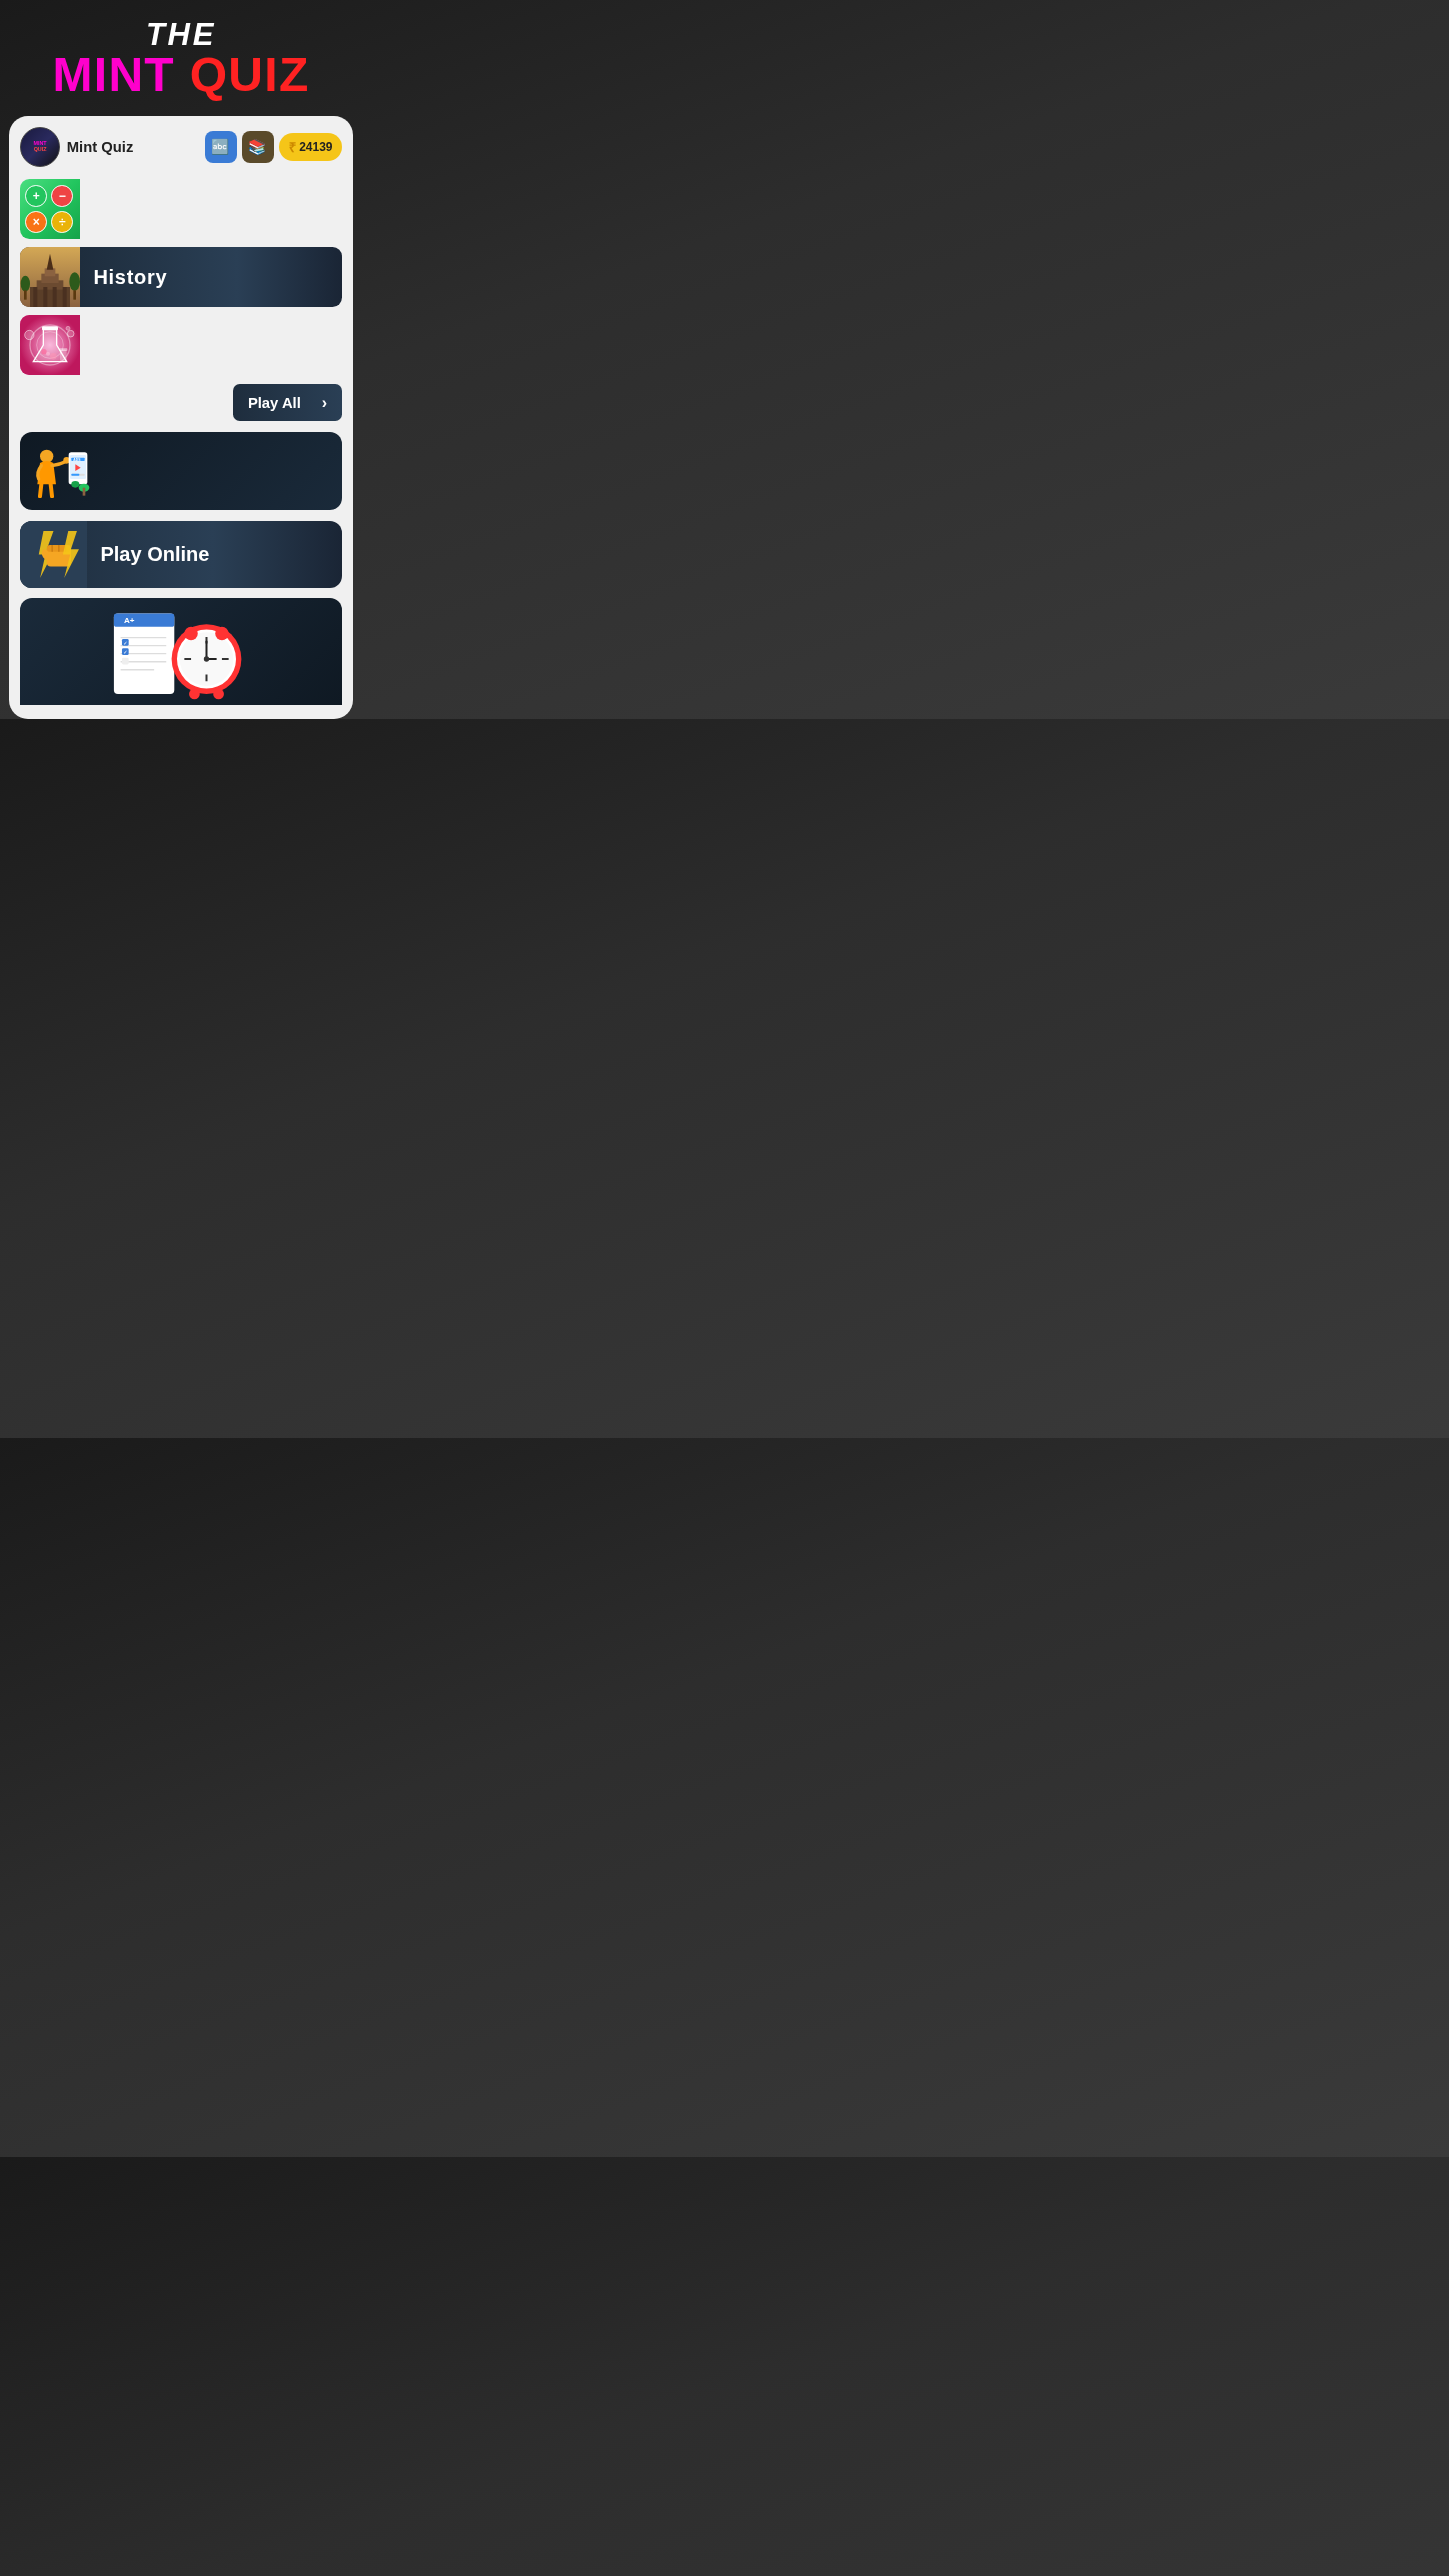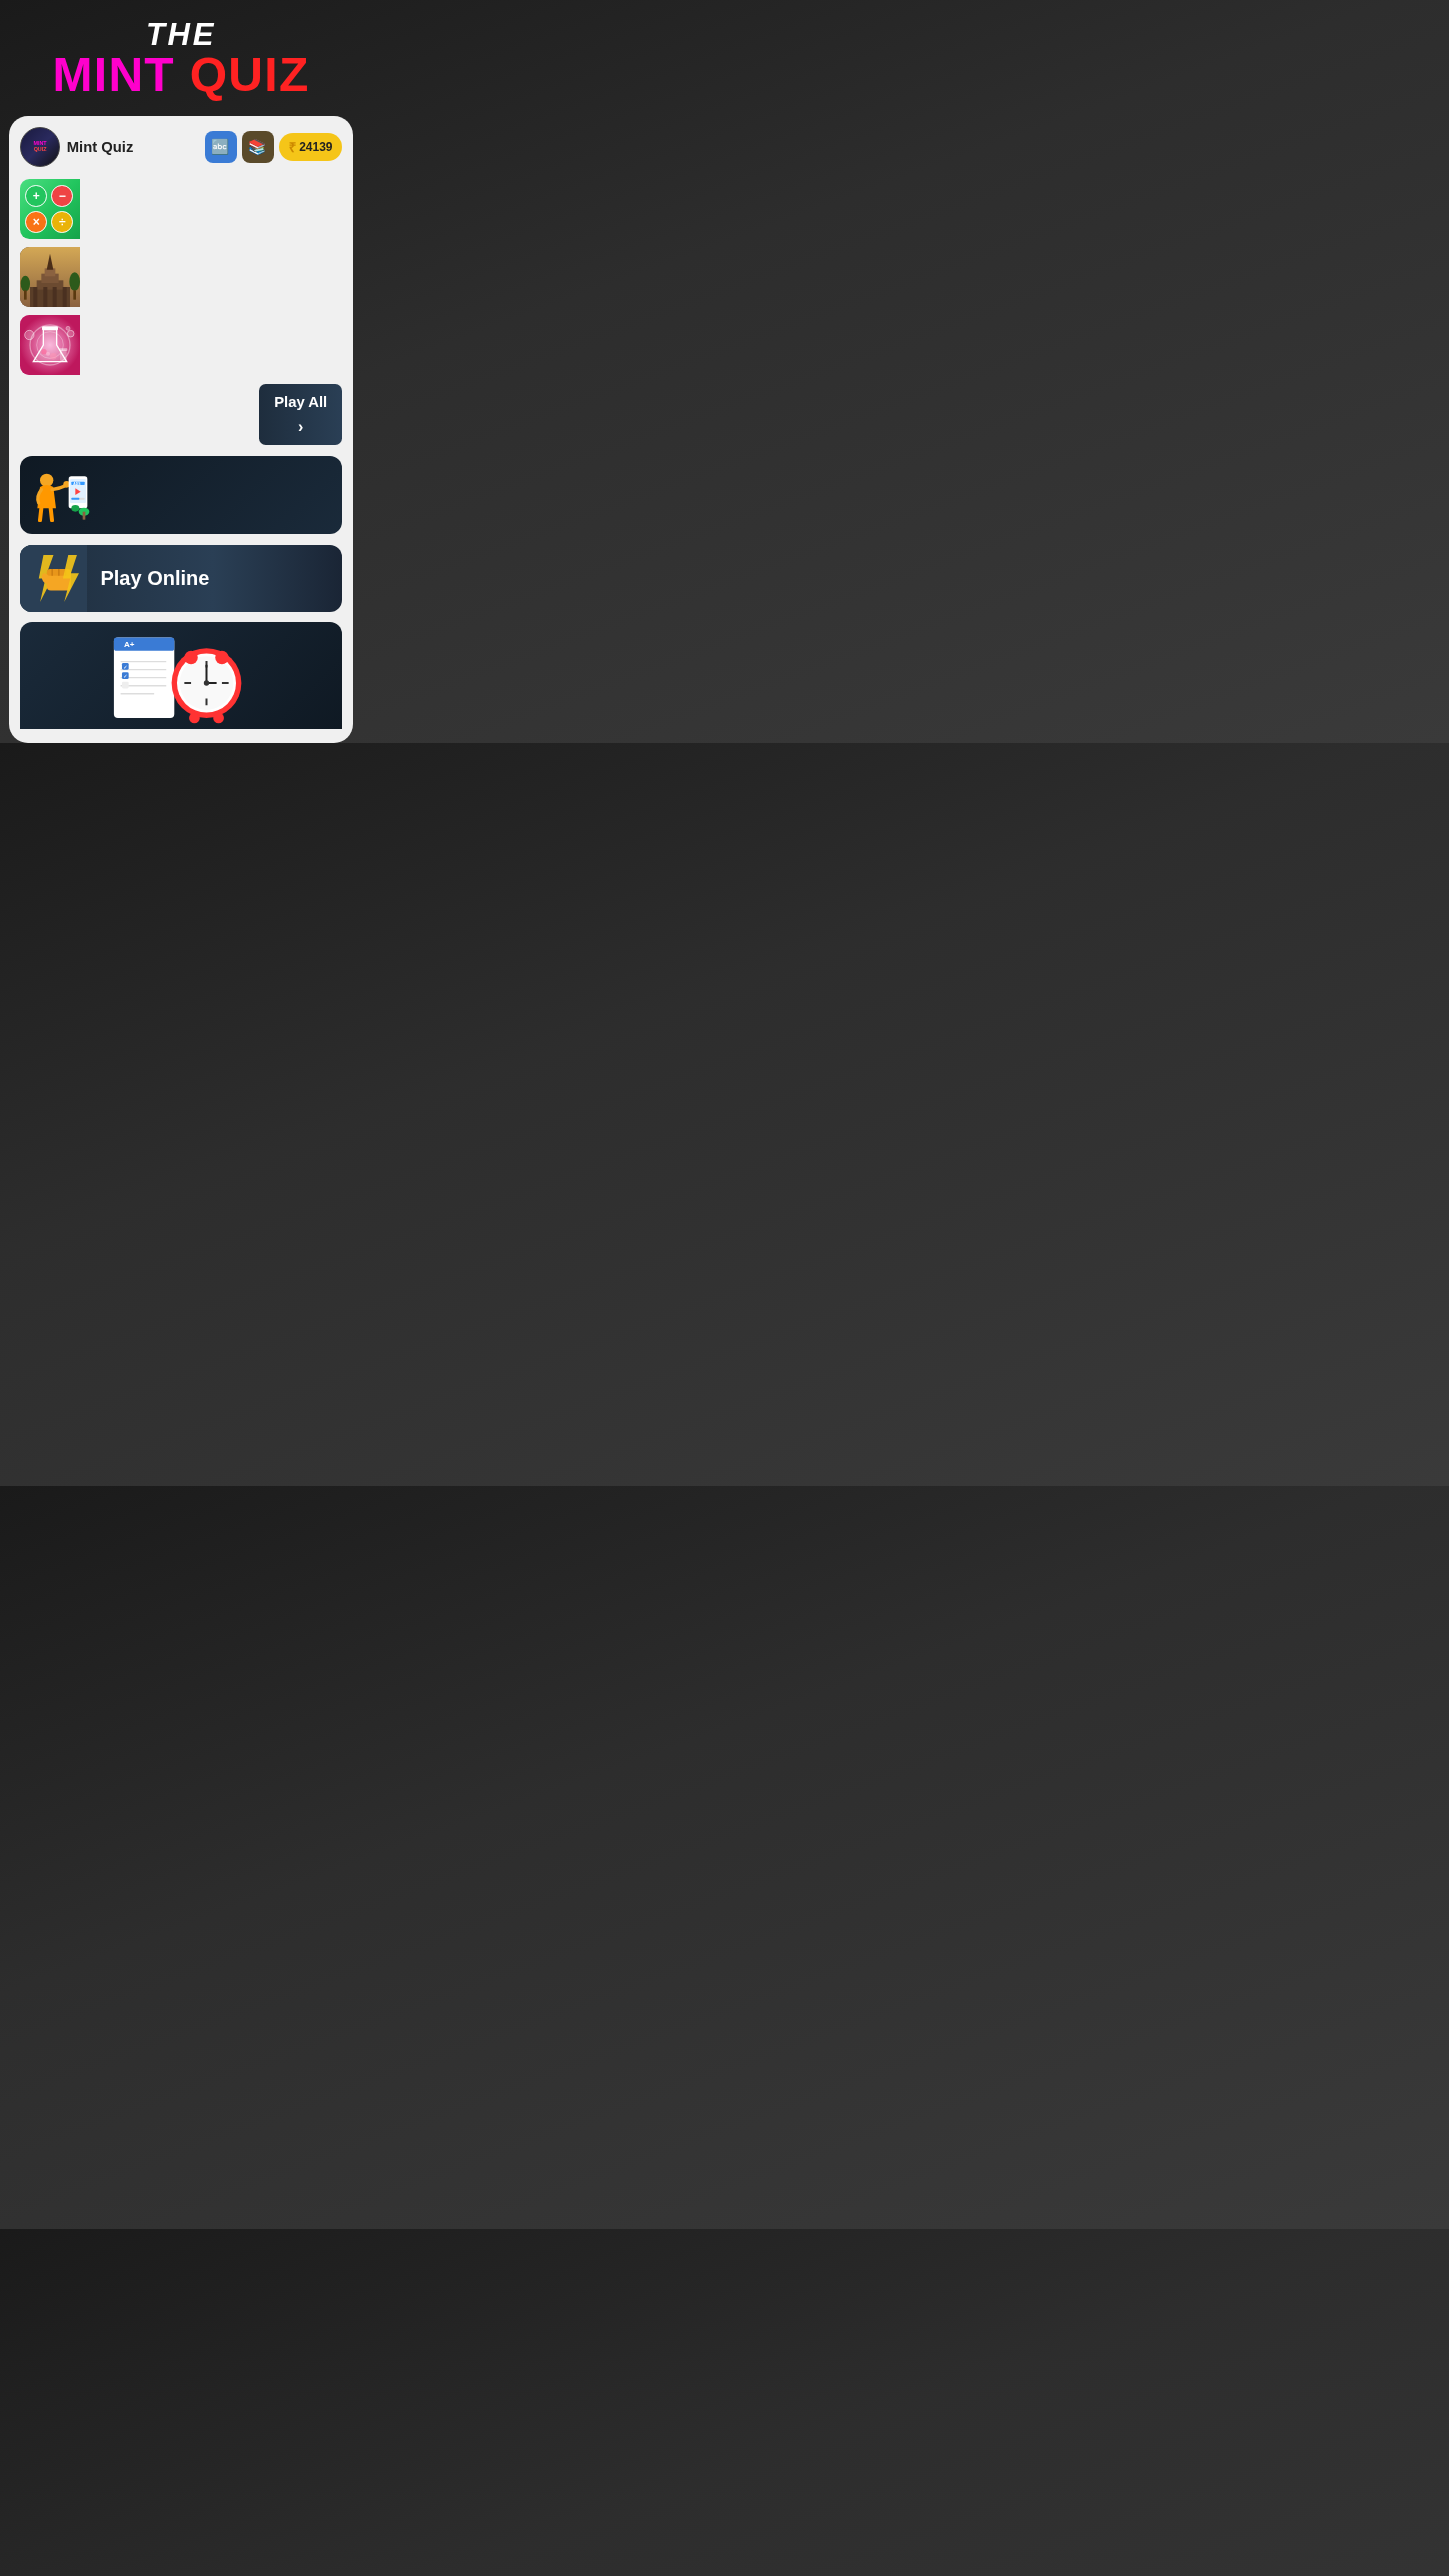--- a/index.html
+++ b/index.html
@@ -237,22 +237,21 @@
       background: linear-gradient(90deg, #1e2d3d 0%, #2a3f55 100%);
       color: white;
       border: none;
       border-radius: 6.7px;
       padding: 9.4px 14.8px;
       font-size: 14.8px;
       font-weight: 600;
       cursor: pointer;
       display: flex;
       align-items: center;
-      gap: 8px;
-      flex-direction: column;
+      gap: 21px;
     }
 
     
     .ads-card {
       background: linear-gradient(135deg, #0f1923 0%, #1a2a3a 100%);
       border-radius: 12px;
       margin-top: 10.7px;
       padding: 12px 12px;
       display: flex;
       align-items: center;
@@ -428,20 +427,23 @@
             <rect x="49" y="60" width="6" height="30" fill="#4a3020"></rect>
             <rect x="64" y="60" width="6" height="30" fill="#4a3020"></rect>
 
             <ellipse cx="8" cy="55" rx="7" ry="12" fill="#2d5a1b"></ellipse>
             <rect x="6" y="65" width="4" height="14" fill="#5a3a10"></rect>
             <ellipse cx="82" cy="52" rx="8" ry="14" fill="#2d5a1b"></ellipse>
             <rect x="80" y="65" width="4" height="14" fill="#5a3a10"></rect>
           </svg>
         </div>
       </div>
+      <div class="cat-label">
+        <span>History</span>
+      </div>
     </div>
 
     <div class="category-item">
       <div class="cat-img science">
         <svg width="60" height="60" viewBox="0 0 90 90" xmlns="http://www.w3.org/2000/svg">
           <defs>
             <radialGradient id="sciGrad" cx="50%" cy="50%" r="50%">
               <stop offset="0%" stop-color="#f9a8d4"></stop>
               <stop offset="100%" stop-color="#be185d"></stop>
             </radialGradient>

